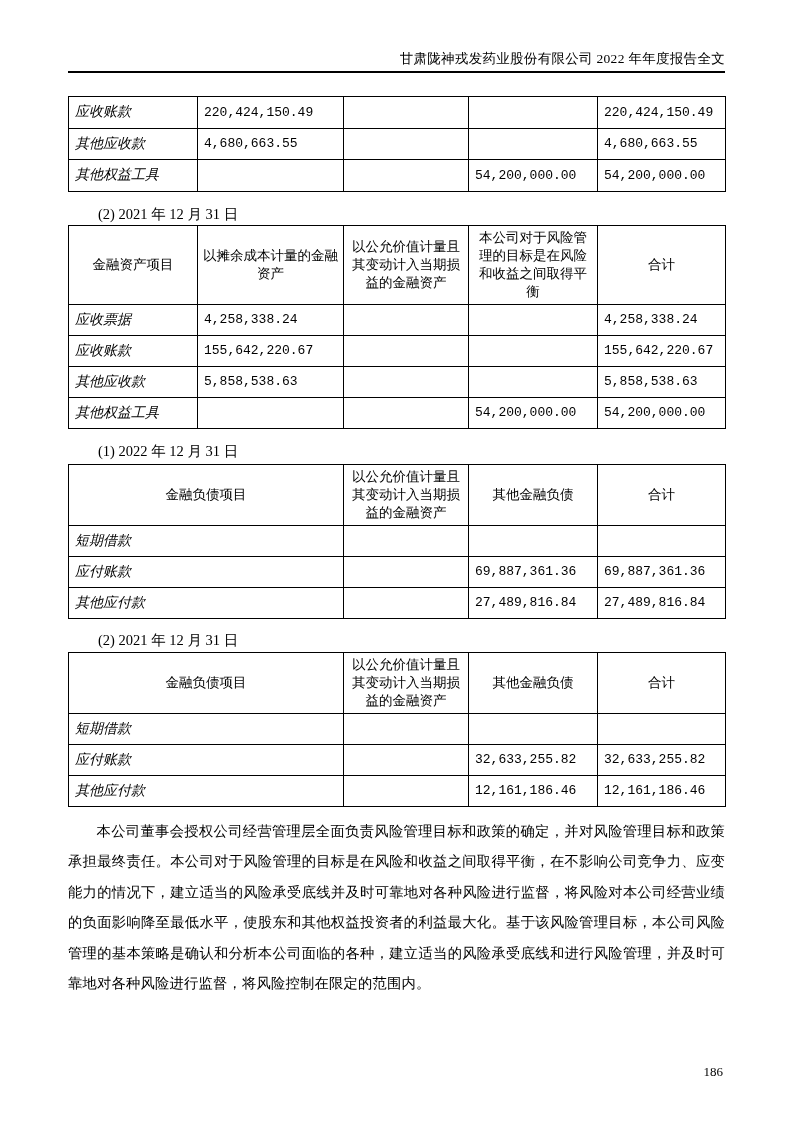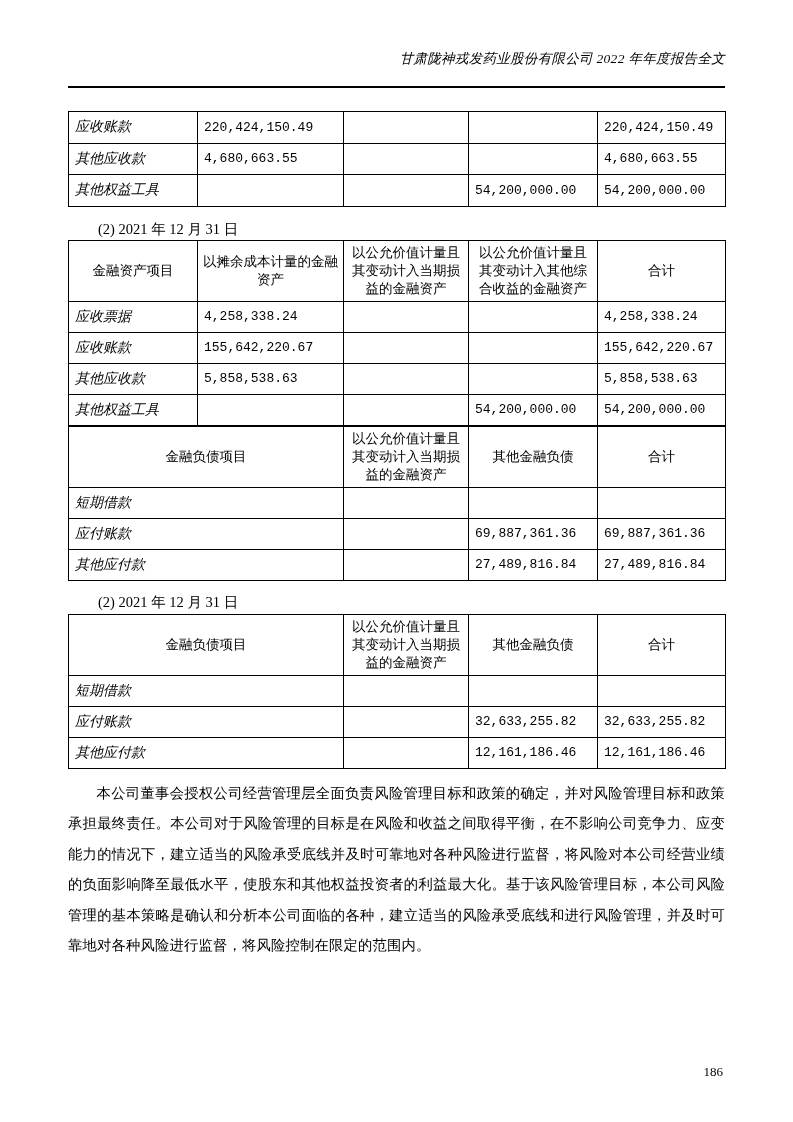--- a/index.html
+++ b/index.html
@@ -10,26 +10,25 @@
     height: 1122px;
     background: #ffffff;
     font-family: "Liberation Serif", "DejaVu Serif", serif;
     color: #000000;
     overflow: hidden;
   }
   .content { margin: 0 68px; width: 657px; }
 
   .doc-header {
     padding-top: 50px;
-    padding-bottom: 18px;
+    padding-bottom: 3px;
     text-align: right;
     font-size: 13.5px;
     letter-spacing: 0.3px;
     border-bottom: 2px solid #000;
-    font-style: italic;
   }
 
   table {
     border-collapse: collapse;
     table-layout: fixed;
     width: 657px;
   }
   td, th {
     border: 1.5px solid #000;
     vertical-align: middle;
@@ -135,21 +134,21 @@
           <col style="width:146px">
           <col style="width:125px">
           <col style="width:129px">
           <col style="width:128px">
       </colgroup>
       <thead>
         <tr>
           <th>金融资产项目</th>
           <th>以摊余成本计量的金融资产</th>
           <th>以公允价值计量且其变动计入当期损益的金融资产</th>
-          <th>以公允价值计量且其变动计入其他综合收益的金融资产</th>
+          <th>本公司对于风险管理的目标是在风险和收益之间取得平衡</th>
           <th>合计</th>
         </tr>
       </thead>
       <tbody>
         <tr>
           <td class="label">应收票据</td>
           <td class="num">4,258,338.24</td>
           <td class="num"></td>
           <td class="num"></td>
           <td class="num">4,258,338.24</td>
@@ -172,20 +171,21 @@
           <td class="label">其他权益工具</td>
           <td class="num"></td>
           <td class="num"></td>
           <td class="num">54,200,000.00</td>
           <td class="num">54,200,000.00</td>
         </tr>
       </tbody>
     </table>
 
 
+    <div class="caption caption-liab-2022">(1) 2022 年 12 月 31 日</div>
 
     <table>
       <colgroup>
         <col style="width:275px">
           <col style="width:125px">
           <col style="width:129px">
           <col style="width:128px">
       </colgroup>
       <thead>
         <tr>

